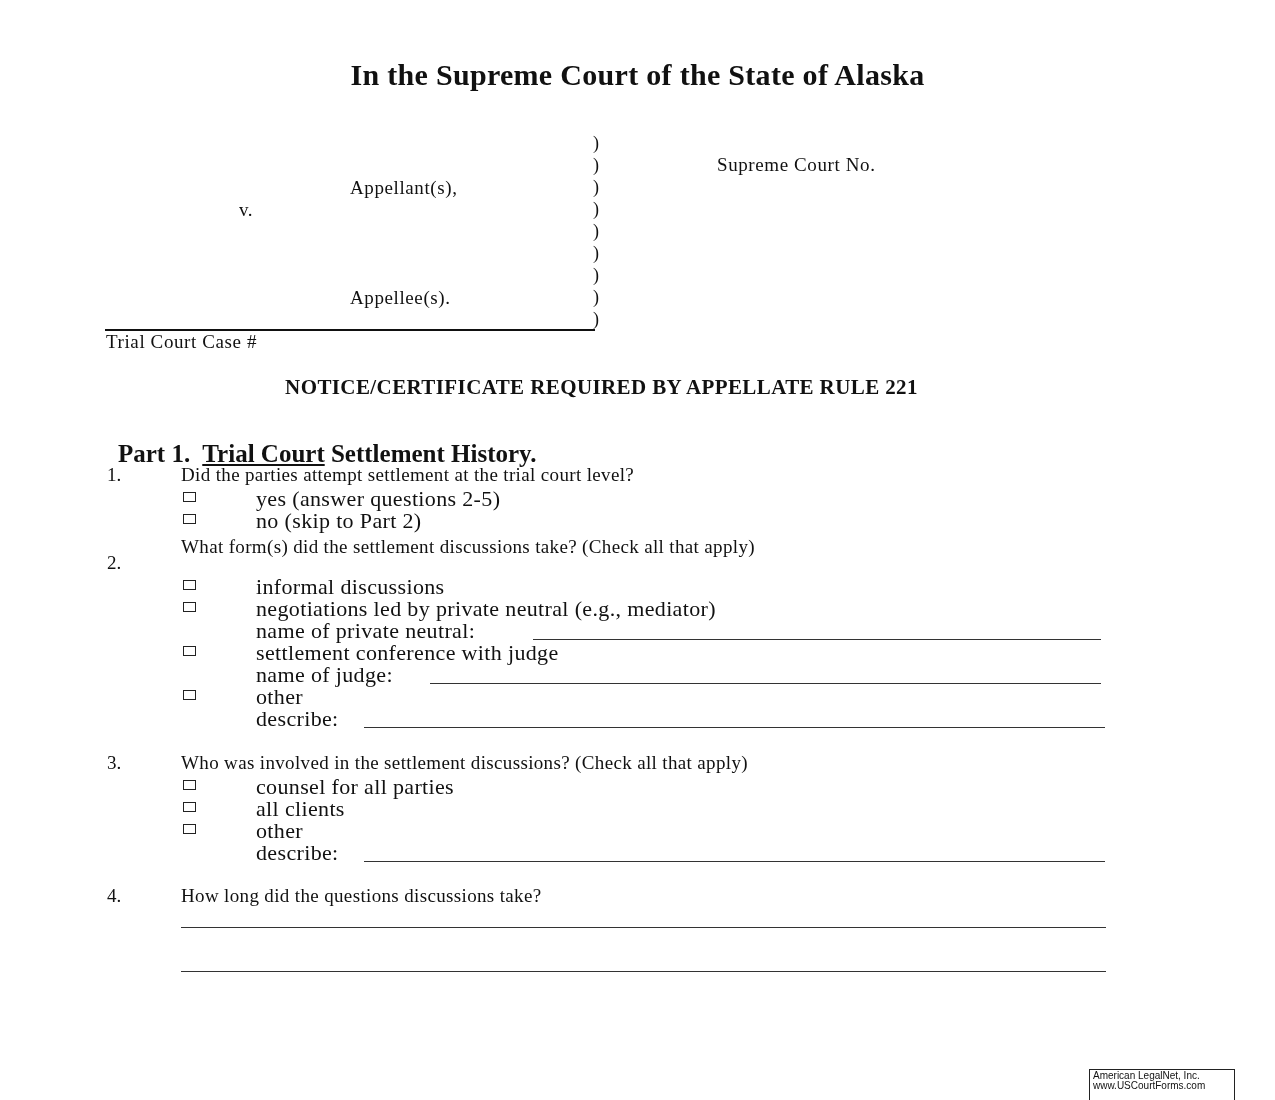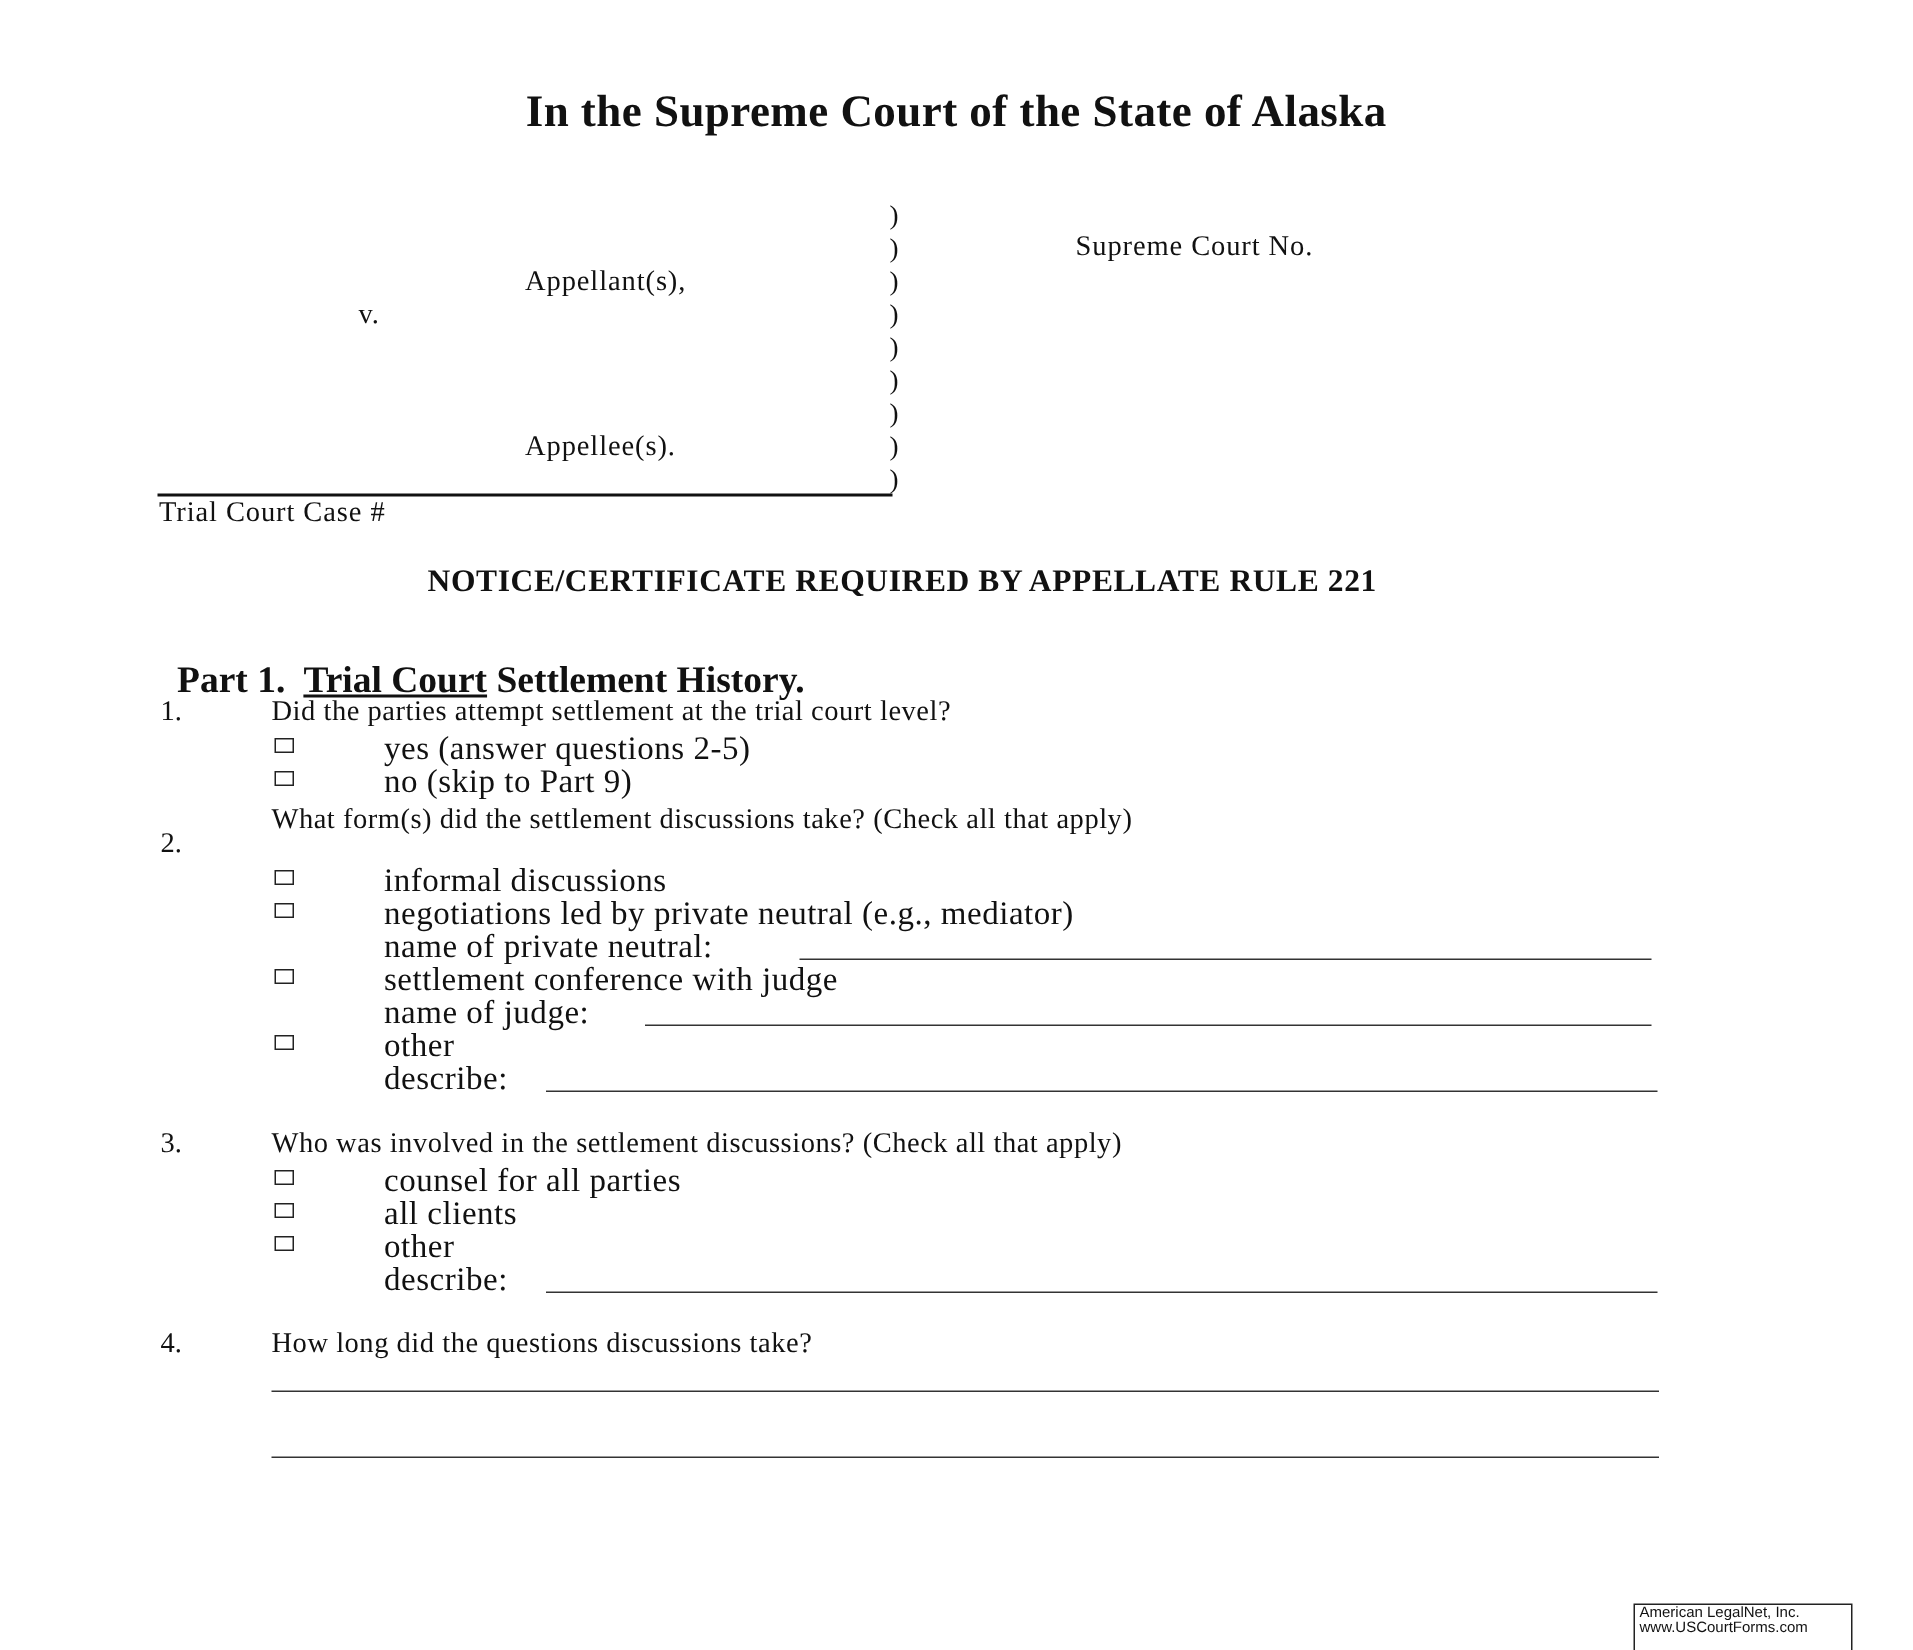--- a/index.html
+++ b/index.html
@@ -100,21 +100,21 @@
 </div>
 
 <div>
   <div class="abs qnum" style="top:464px">1.</div>
   <div class="abs qtext" style="top:464px">Did the parties attempt settlement at the trial court level?</div>
 
   <div class="abs cb" style="top:492px"></div>
   <div class="abs opt" style="top:486px">yes (answer questions 2-5)</div>
 
   <div class="abs cb" style="top:514px"></div>
-  <div class="abs opt" style="top:508px">no (skip to Part 9)</div>
+  <div class="abs opt" style="top:508px">no (skip to Part 2)</div>
 </div>
 
 <div>
   <div class="abs qnum" style="top:552px">2.</div>
   <div class="abs qtext" style="top:536px">What form(s) did the settlement discussions take?  (Check all that apply)</div>
 
   <div class="abs cb" style="top:580px"></div>
   <div class="abs opt" style="top:574px">informal discussions</div>
 
   <div class="abs cb" style="top:602px"></div>

